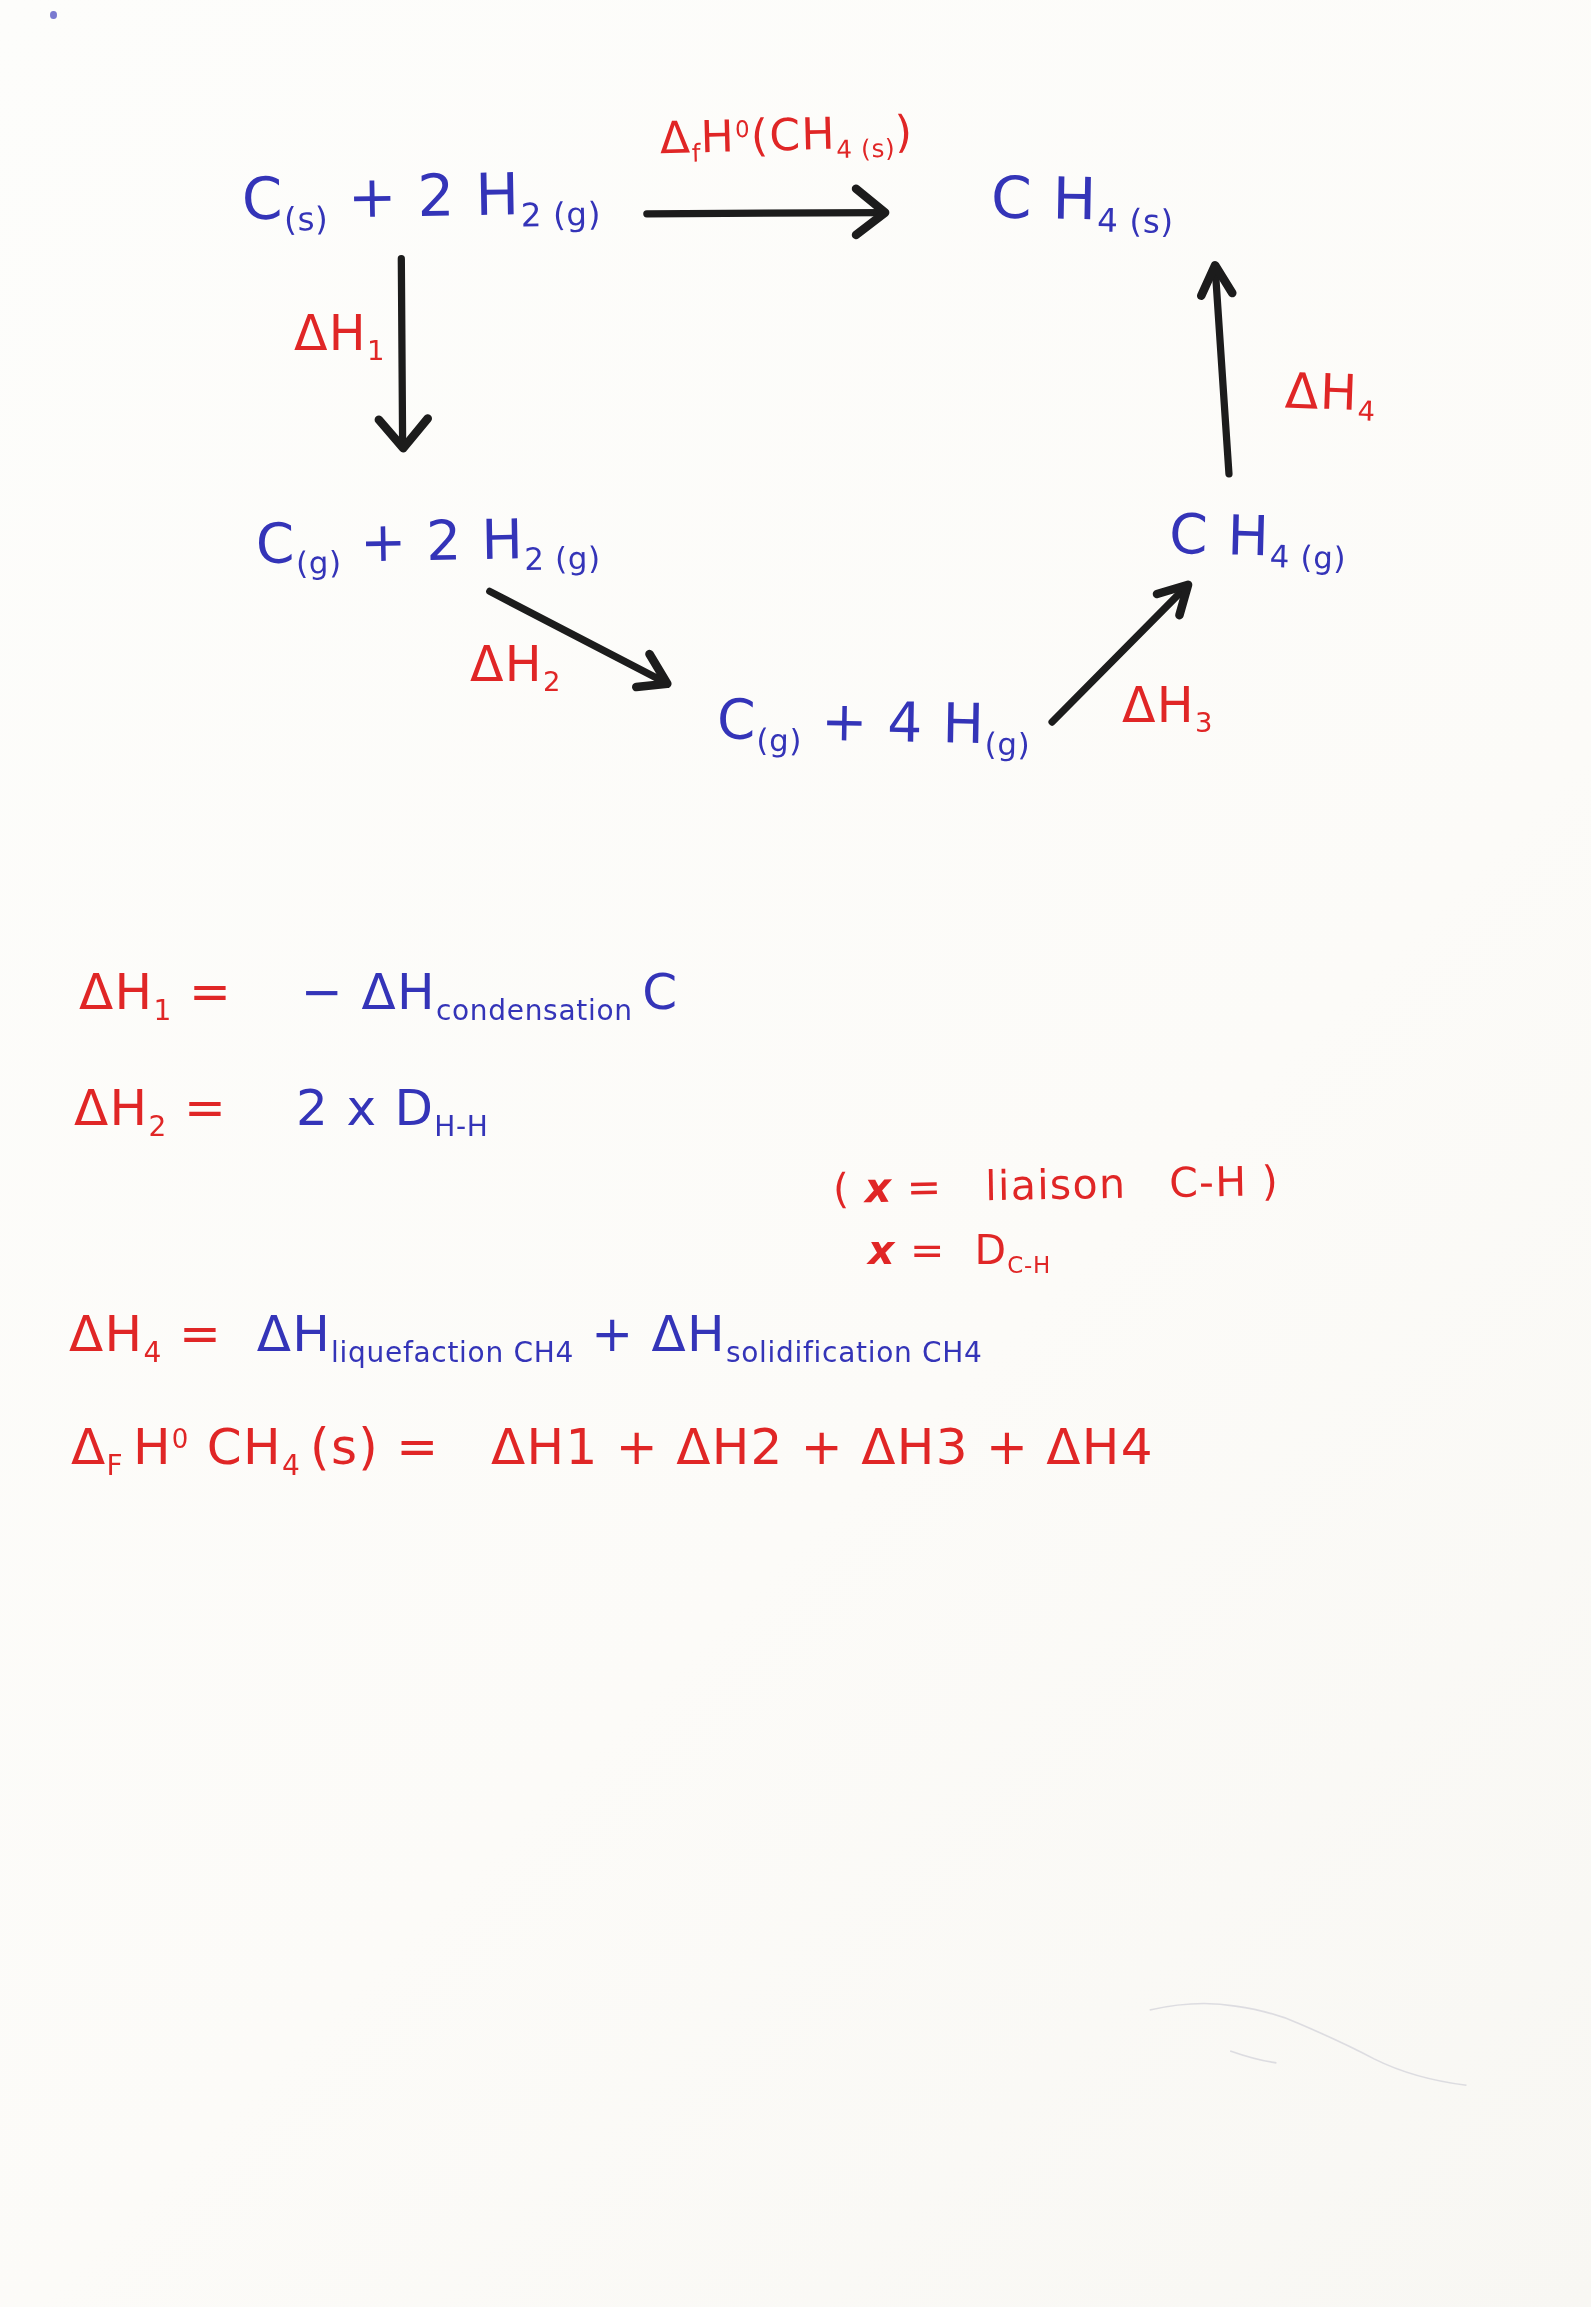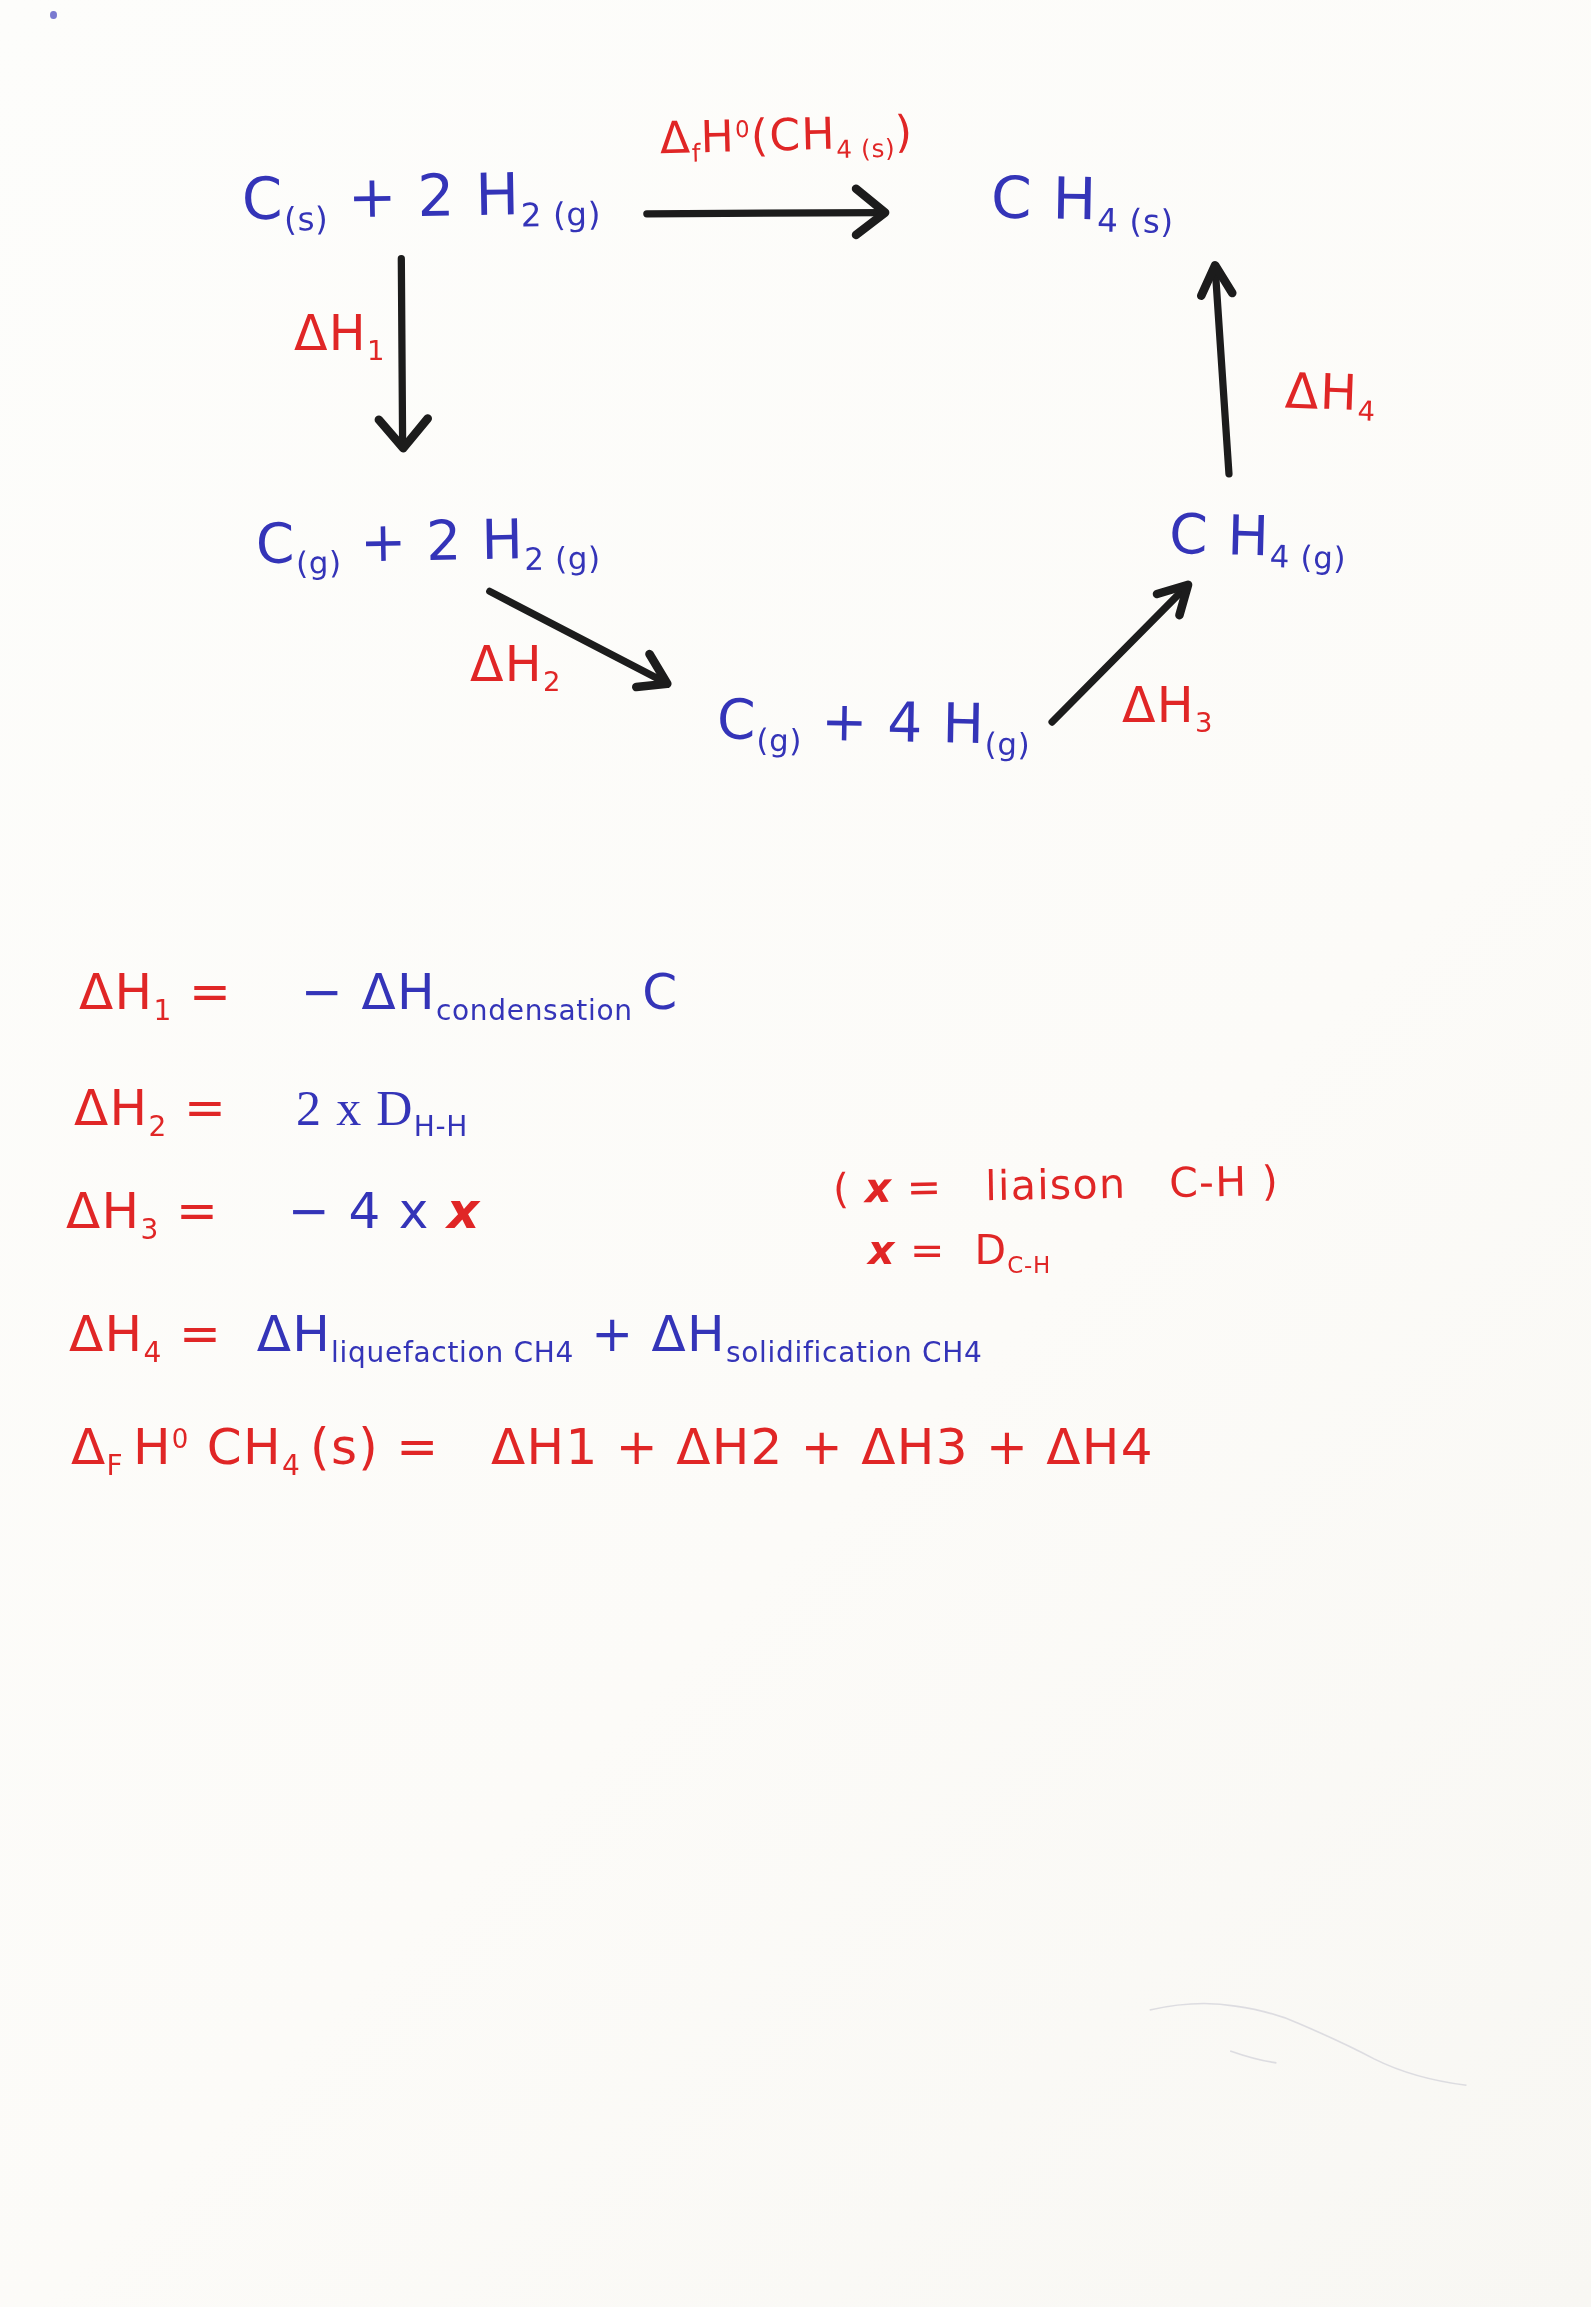--- a/index.html
+++ b/index.html
@@ -65,22 +65,21 @@
   <div class="t node" style="left:256px;top:513px;font-size:55px;transform:rotate(-1deg);"><span class="" style="color: rgb(52, 52, 184);">C</span><span class="sub" style="color: rgb(52, 52, 184);">(g)</span><span class="" style="color: rgb(52, 52, 184);"> + 2 H</span><span class="sub" style="color: rgb(52, 52, 184);">2 (g)</span></div>
   <div class="t node" style="left:717px;top:694px;font-size:55px;transform:rotate(1deg);"><span class="" style="color: rgb(52, 52, 184);">C</span><span class="sub" style="color: rgb(52, 52, 184);">(g)</span><span class="" style="color: rgb(52, 52, 184);"> + 4 H</span><span class="sub" style="color: rgb(52, 52, 184);">(g)</span></div>
   <div class="t node" style="left:1169px;top:508px;font-size:55px;transform:rotate(1.5deg);"><span class="" style="color: rgb(52, 52, 184);">C H</span><span class="sub" style="color: rgb(52, 52, 184);">4 (g)</span></div>
 
   <div class="t rlabel" style="left:294px;top:308px;"><span class="" style="color: rgb(224, 38, 38);">ΔH</span><span class="sub" style="color: rgb(224, 38, 38);">1</span></div>
   <div class="t rlabel" style="left:470px;top:639px;"><span class="" style="color: rgb(224, 38, 38);">ΔH</span><span class="sub" style="color: rgb(224, 38, 38);">2</span></div>
   <div class="t rlabel" style="left:1122px;top:680px;"><span class="" style="color: rgb(224, 38, 38);">ΔH</span><span class="sub" style="color: rgb(224, 38, 38);">3</span></div>
   <div class="t rlabel" style="left:1285px;top:367px;transform:rotate(2deg);"><span class="" style="color: rgb(224, 38, 38);">ΔH</span><span class="sub" style="color: rgb(224, 38, 38);">4</span></div>
 
   <div class="t eq" style="left:79px;top:966px;"><span class="" style="color: rgb(224, 38, 38);">ΔH</span><span class="sub" style="color: rgb(224, 38, 38);">1</span><span class="" style="color: rgb(224, 38, 38);"> =    </span><span class="" style="color: rgb(52, 52, 184);">− ΔH</span><span class="sub" style="color: rgb(52, 52, 184);">condensation </span><span class="" style="color: rgb(52, 52, 184);">C</span></div>
-  <div class="t eq" style="left:74px;top:1082px;"><span class="" style="color: rgb(224, 38, 38);">ΔH</span><span class="sub" style="color: rgb(224, 38, 38);">2</span><span class="" style="color: rgb(224, 38, 38);"> =    </span><span class="" style="color: rgb(52, 52, 184); font-family: Liberation Serif, serif;">2 x D</span><span class="sub" style="color: rgb(52, 52, 184);">H-H</span></div>
-  <div class="t eq" style="left:66px;top:1185px;"><span class="" style="color: rgb(224, 38, 38);">ΔH</span><span class="sub" style="color: rgb(224, 38, 38);">3</span><span class="" style="color: rgb(224, 38, 38);"> =    </span><span class="" style="color: rgb(52, 52, 184);">− 4 x </span><span class="b i" style="color: rgb(224, 38, 38);">x</span></div>
+  <div class="t eq" style="left:74px;top:1082px;"><span class="" style="color: rgb(224, 38, 38);">ΔH</span><span class="sub" style="color: rgb(224, 38, 38);">2</span><span class="" style="color: rgb(224, 38, 38);"> =    </span><span class="" style="color: rgb(52, 52, 184);">2 x D</span><span class="sub" style="color: rgb(52, 52, 184);">H-H</span></div>
   <div class="t eq" style="left:69px;top:1308px;"><span class="" style="color: rgb(224, 38, 38);">ΔH</span><span class="sub" style="color: rgb(224, 38, 38);">4</span><span class="" style="color: rgb(224, 38, 38);"> =  </span><span class="" style="color: rgb(52, 52, 184);">ΔH</span><span class="sub" style="color: rgb(52, 52, 184);">liquefaction CH4</span><span class="" style="color: rgb(52, 52, 184);"> + ΔH</span><span class="sub" style="color: rgb(52, 52, 184);">solidification CH4</span></div>
   <div class="t eq" style="left:71px;top:1421px;"><span class="" style="color: rgb(224, 38, 38);">Δ</span><span class="sub" style="color: rgb(224, 38, 38);">F </span><span class="" style="color: rgb(224, 38, 38);">H</span><span class="sup" style="color: rgb(224, 38, 38);">0</span><span class="" style="color: rgb(224, 38, 38);"> CH</span><span class="sub" style="color: rgb(224, 38, 38);">4 </span><span class="" style="color: rgb(224, 38, 38);">(s) =   </span><span class="" style="color: rgb(224, 38, 38);">ΔH1 + ΔH2 + ΔH3 + ΔH4</span></div>
 
   <div class="t note" style="left:833px;top:1164px;transform:rotate(-1deg);"><span class="" style="color: rgb(224, 38, 38);">( </span><span class="b i" style="color: rgb(224, 38, 38);">x</span><span class="" style="color: rgb(224, 38, 38);"> =   liaison   C-H )</span></div>
   <div class="t note" style="left:868px;top:1229px;"><span class="b i" style="color: rgb(224, 38, 38);">x</span><span class="" style="color: rgb(224, 38, 38);"> =  D</span><span class="sub" style="color: rgb(224, 38, 38);">C-H</span></div>
 
   <svg class="overlay" width="1592" height="2307" viewBox="0 0 2412 3496">
     <path class="crease" d="M 1742 3046 q 70 -16 130 -6 q 55 8 95 26 q 70 30 115 54 q 60 30 140 40"></path>
     <path class="crease" d="M 1864 3108 q 40 14 70 18" opacity="0.3"></path>
   </svg>

